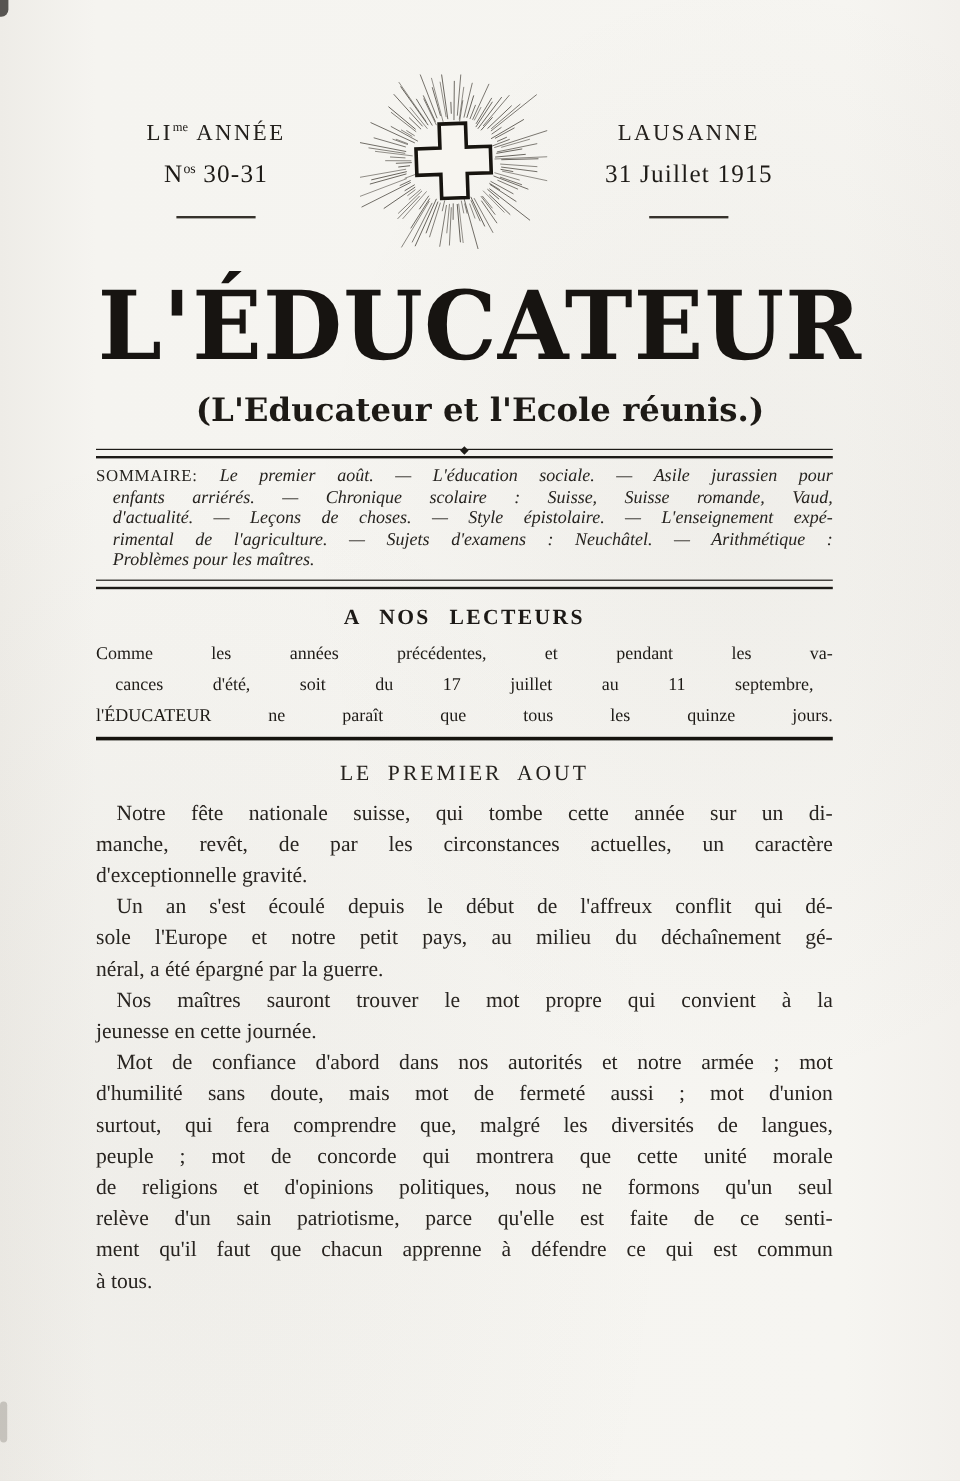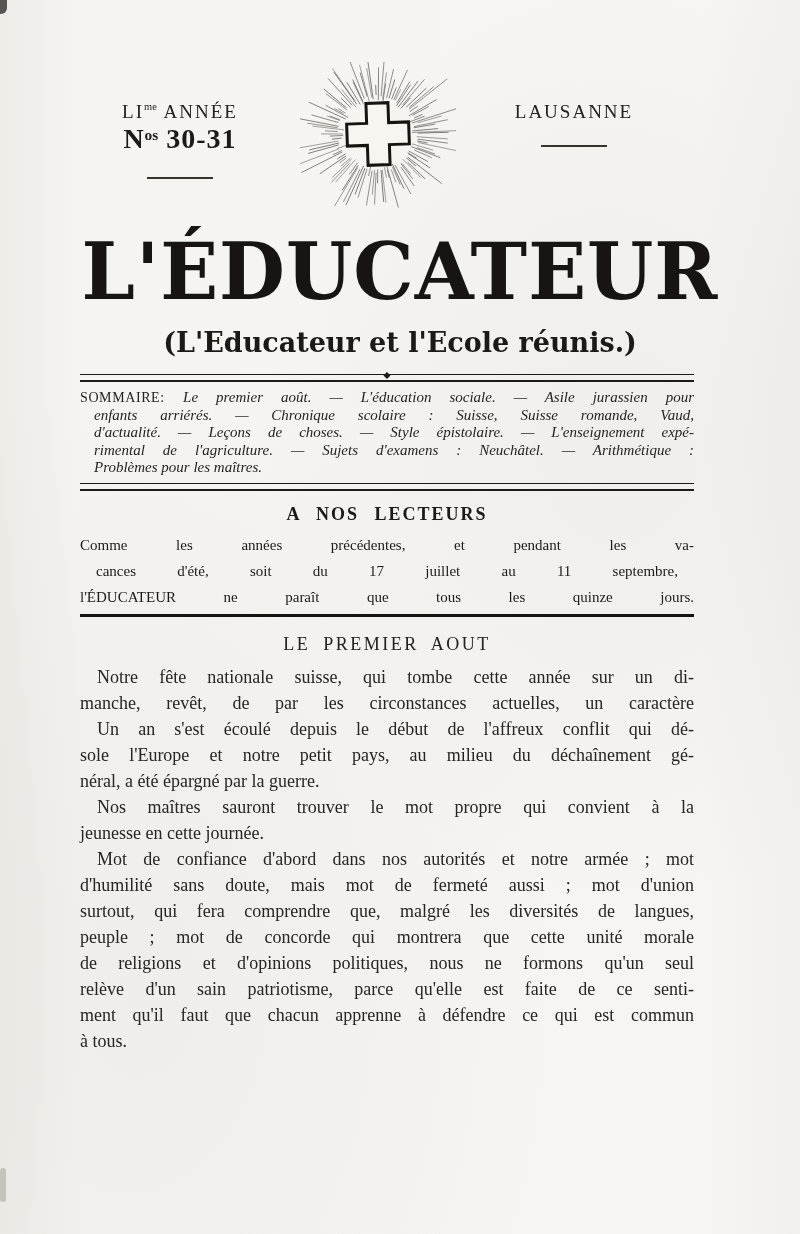--- a/index.html
+++ b/index.html
@@ -16,21 +16,21 @@
     overflow:hidden;
   }
   
   .corner-mark{position:absolute;top:0;left:0;width:7px;height:14px;background:#3c3a36;border-bottom-right-radius:6px;opacity:.85;}
   .edge-smudge{position:absolute;left:0;top:1168px;width:6px;height:34px;background:#9a958c;opacity:.45;border-radius:3px;}
 
   
   .hdr-left{position:absolute;top:101px;left:88px;width:184px;text-align:center;}
   .hdr-right{position:absolute;top:101px;left:478px;width:192px;text-align:center;}
   .hdr-line1{font-size:19px;letter-spacing:2px;color:#24211d;}
-  .hdr-line2{font-size:28px;font-weight:bold;letter-spacing:1px;color:#1d1a16;}
+  .hdr-line2{font-size:21px;font-weight:normal;margin-top:10px;letter-spacing:1px;color:#1d1a16;}
   .hdr-rule{width:66px;border:0;border-top:2px solid #36322c;margin:22px auto 0;}
   sup.smallsup{font-size:0.55em;vertical-align:8px;letter-spacing:0;}
   .emblem{position:absolute;top:62px;left:300px;width:156px;height:148px;}
 
   
   .masthead{position:absolute;top:222px;left:0;width:800px;text-align:center;}
   .masthead .title{
     font-family:"DejaVu Serif", serif;
     font-weight:bold;font-size:76px;line-height:96px;
     letter-spacing:1px;color:#171411;
@@ -198,20 +198,21 @@
           <line x1="113.6" y1="65.8" x2="135.2" y2="62.1" stroke="#56514a" stroke-width="0.8" opacity="0.91"></line>
           <line x1="112.6" y1="68.9" x2="138.1" y2="66.6" stroke="#56514a" stroke-width="0.8" opacity="0.91"></line>
           <line x1="112.1" y1="70.5" x2="161.7" y2="68.4" stroke="#56514a" stroke-width="0.8" opacity="0.69"></line>
         </g>
       <path d="M67,41 H89 V61 H109 V83 H89 V103 H67 V83 H47 V61 H67 Z" fill="#f7f5f0" stroke="#17140f" stroke-width="3" transform="rotate(-2 78 72)"></path>
     </svg>
   </div>
 
   <div class="hdr-right">
     <div class="hdr-line1">LAUSANNE</div>
+    <div class="hdr-line2">31 Juillet 1915</div>
     <hr class="hdr-rule">
   </div>
 
   <div class="masthead">
     <div class="title">L'ÉDUCATEUR</div>
     <div class="subtitle">(L'Educateur et l'Ecole réunis.)</div>
   </div>
 
   <div class="column">
 
@@ -233,20 +234,21 @@
         <div class="notice-line jline">cances d'été, soit du 17 juillet au 11 septembre,</div>
         <div class="notice-line jline">l'ÉDUCATEUR ne paraît que tous les quinze jours.</div>
       </div>
     <hr class="rule-thick">
 
     <div class="article-heading">LE PREMIER AOUT</div>
     <div class="article" id="article">
         <div class="paragraph">
           <div class="body-line jline indent">Notre fête nationale suisse, qui tombe cette année sur un di-</div>
           <div class="body-line jline">manche, revêt, de par les circonstances actuelles, un caractère</div>
+          <div class="body-line jline last">d'exceptionnelle gravité.</div>
         </div>
         <div class="paragraph">
           <div class="body-line jline indent">Un an s'est écoulé depuis le début de l'affreux conflit qui dé-</div>
           <div class="body-line jline">sole l'Europe et notre petit pays, au milieu du déchaînement gé-</div>
           <div class="body-line jline last">néral, a été épargné par la guerre.</div>
         </div>
         <div class="paragraph">
           <div class="body-line jline indent">Nos maîtres sauront trouver le mot propre qui convient à la</div>
           <div class="body-line jline last">jeunesse en cette journée.</div>
         </div>

